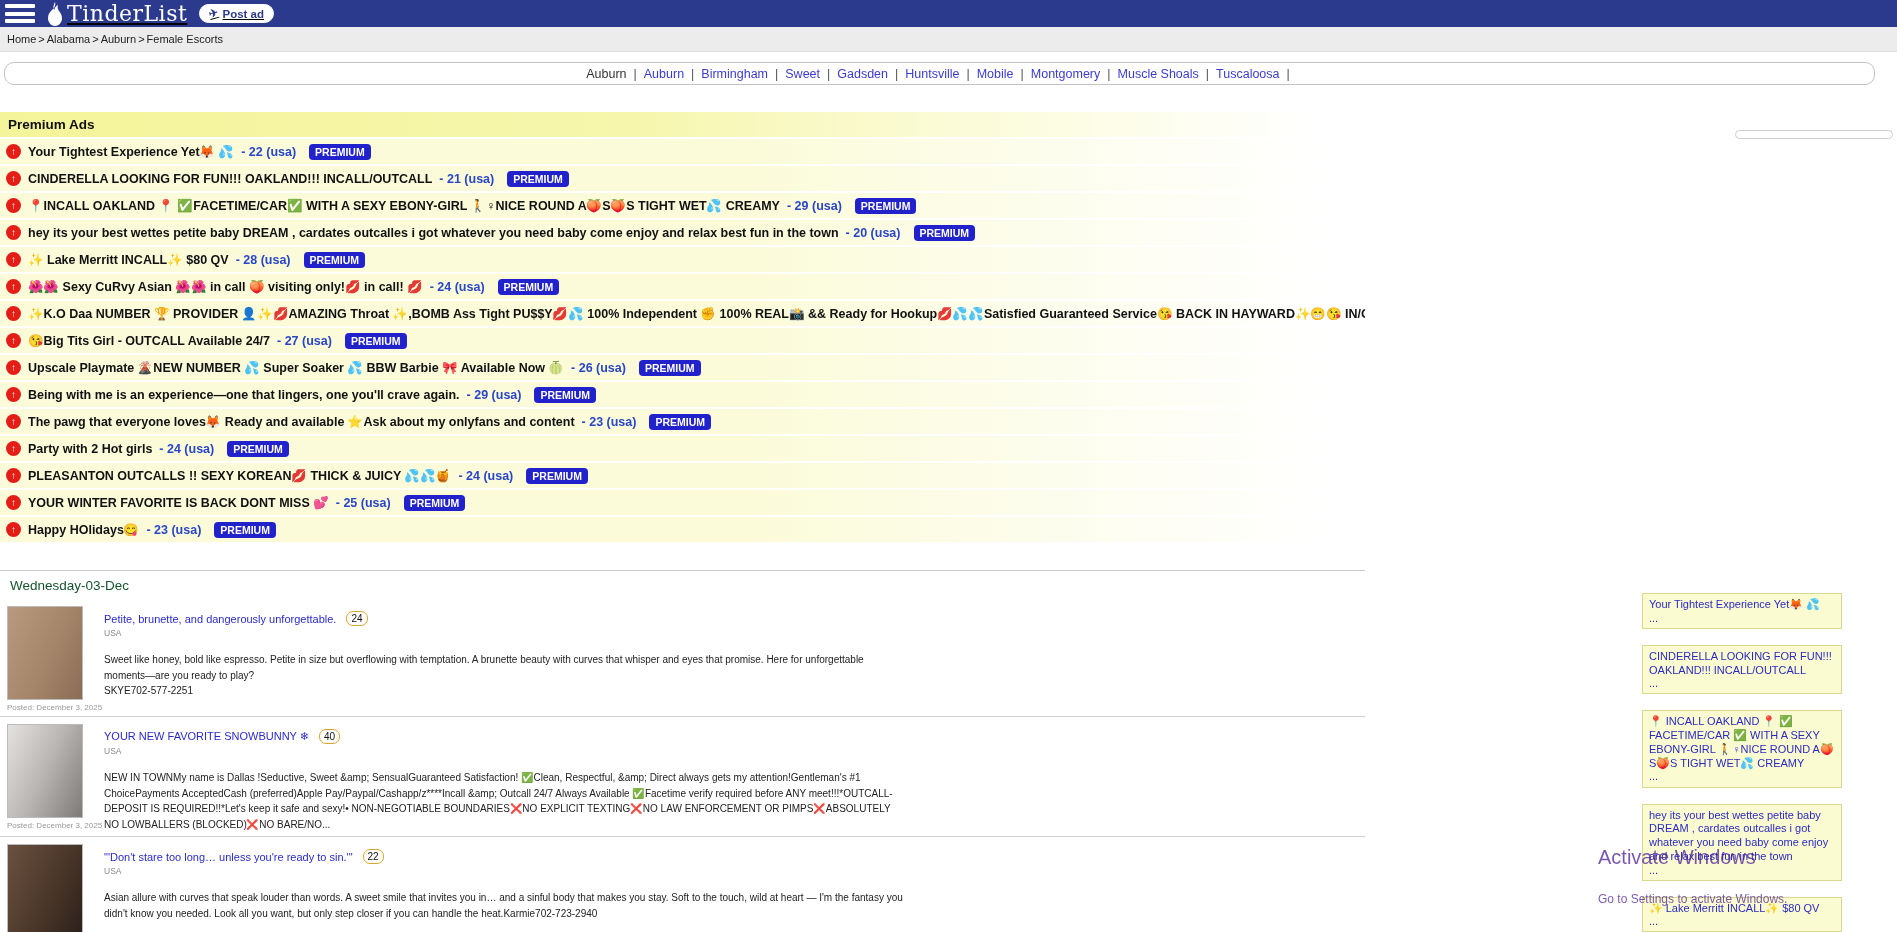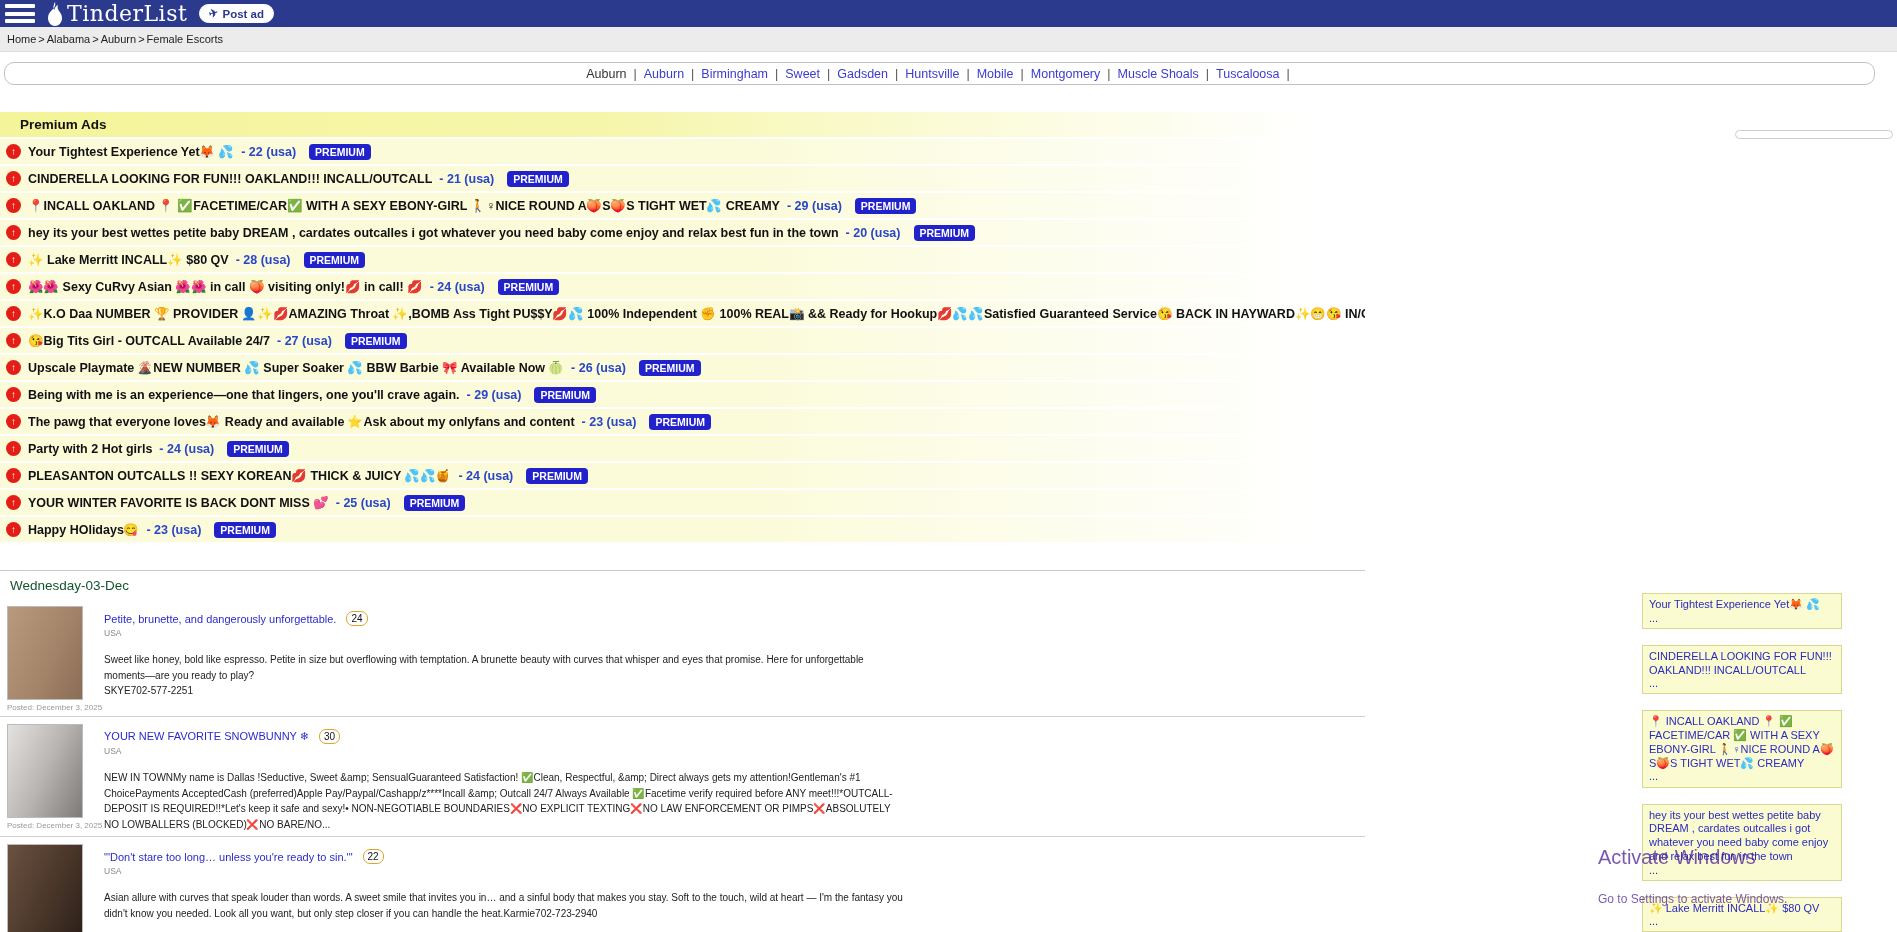--- a/index.html
+++ b/index.html
@@ -1,21 +1,21 @@
 <!DOCTYPE html>
 <html><head>
 <meta charset="utf-8">
 <style>
   * { margin:0; padding:0; box-sizing:border-box; }
   html,body { width:1897px; height:932px; overflow:hidden; background:#fff;
               font-family:"Liberation Sans", sans-serif; }
 
   
   .topbar { position:absolute; top:0; left:0; width:1897px; height:27px;
-            background:#2b3a8c; display:flex; align-items:center; }
+            background:#2b3a8c; display:flex; align-items:center;text-decoration:underline; }
   .burger { width:30px; height:19px; margin-left:5px; display:flex; flex-direction:column;
             justify-content:space-between; cursor:pointer; }
   .burger span { display:block; height:4px; background:#fff; border-radius:1px; }
   .brand { display:flex; align-items:center; margin-left:10px; }
   .flame svg { display:block; }
   .brand-text { color:#fff; font-family:"DejaVu Serif", serif; font-size:22px;
                 letter-spacing:.5px; margin-left:2px; line-height:27px; }
   .postad { margin-left:12px; background:#fff; border:1px solid #fff; border-radius:10px;
             height:19px; padding:0 9px; display:flex; align-items:center; gap:4px;
             color:#2b3a8c; font-weight:bold; font-size:11.5px; cursor:pointer; }
@@ -37,21 +37,21 @@
   .citybox a { color:#3b3bd0; text-decoration:none; margin:0 2px; cursor:pointer; }
   .citybox .current { color:#333; }
   .citybox .csep { color:#555; margin:0 5px; }
 
   
   .scrollpill { position:absolute; top:130px; left:1735px; width:158px; height:9px;
                 border:1px solid #ccc; border-radius:5px; background:#fff; }
 
   
   .premium { position:absolute; top:112px; left:0; width:1365px; }
-  .pheader { height:25px; line-height:25px; padding-left:20px; font-size:13.5px;
+  .pheader { height:25px; line-height:25px; padding-left:8px; font-size:13.5px;
              font-weight:bold; color:#111;
              background:linear-gradient(to right,#f4f49a 0%,#f6f6ac 45%,#fbfbd8 70%,#fff 96%); }
   .prow { height:25px; margin-top:2px; display:flex; align-items:center; gap:7px;
           padding-left:6px; font-size:12.5px; white-space:nowrap; overflow:hidden;
           background:linear-gradient(to right,#fbfbda 0%,#fbfbda 55%,#fdfdee 78%,#fff 97%); }
   .up { width:15px; height:15px; min-width:15px; border-radius:50%; background:#e41e17;
         color:#fff; font-size:10px; font-weight:bold; text-align:center; line-height:15px; }
   .ptitle { font-weight:bold; color:#111; cursor:pointer; }
   .pmeta { color:#2a46c8; font-weight:bold; }
   .pbadge { background:#2222cc; color:#fff; font-weight:bold; font-size:10.5px;
@@ -262,21 +262,21 @@
   </div>
 
   <div class="listing">
     <div class="lleft">
       <div class="thumb t2"></div>
       <div class="posted">Posted: December 3, 2025</div>
     </div>
     <div class="lbody">
       <div class="ltitle-row">
         <a class="ltitle">YOUR NEW FAVORITE SNOWBUNNY ❄</a>
-        <span class="age">30</span>
+        <span class="age">40</span>
       </div>
       <div class="country">USA</div>
       <div class="ldesc">NEW IN TOWNMy name is Dallas !Seductive, Sweet &amp;amp; SensualGuaranteed Satisfaction! ✅Clean, Respectful, &amp;amp; Direct always gets my attention!Gentleman's #1 ChoicePayments AcceptedCash (preferred)Apple Pay/Paypal/Cashapp/z****Incall &amp;amp; Outcall 24/7 Always Available ✅Facetime verify required before ANY meet!!!*OUTCALL-DEPOSIT IS REQUIRED!!*Let's keep it safe and sexy!• NON-NEGOTIABLE BOUNDARIES❌NO EXPLICIT TEXTING❌NO LAW ENFORCEMENT OR PIMPS❌ABSOLUTELY NO LOWBALLERS (BLOCKED)❌NO BARE/NO...</div>
       <div class="lcontact"></div>
     </div>
   </div>
 
   <div class="listing">
     <div class="lleft">
       <div class="thumb t3"></div>

